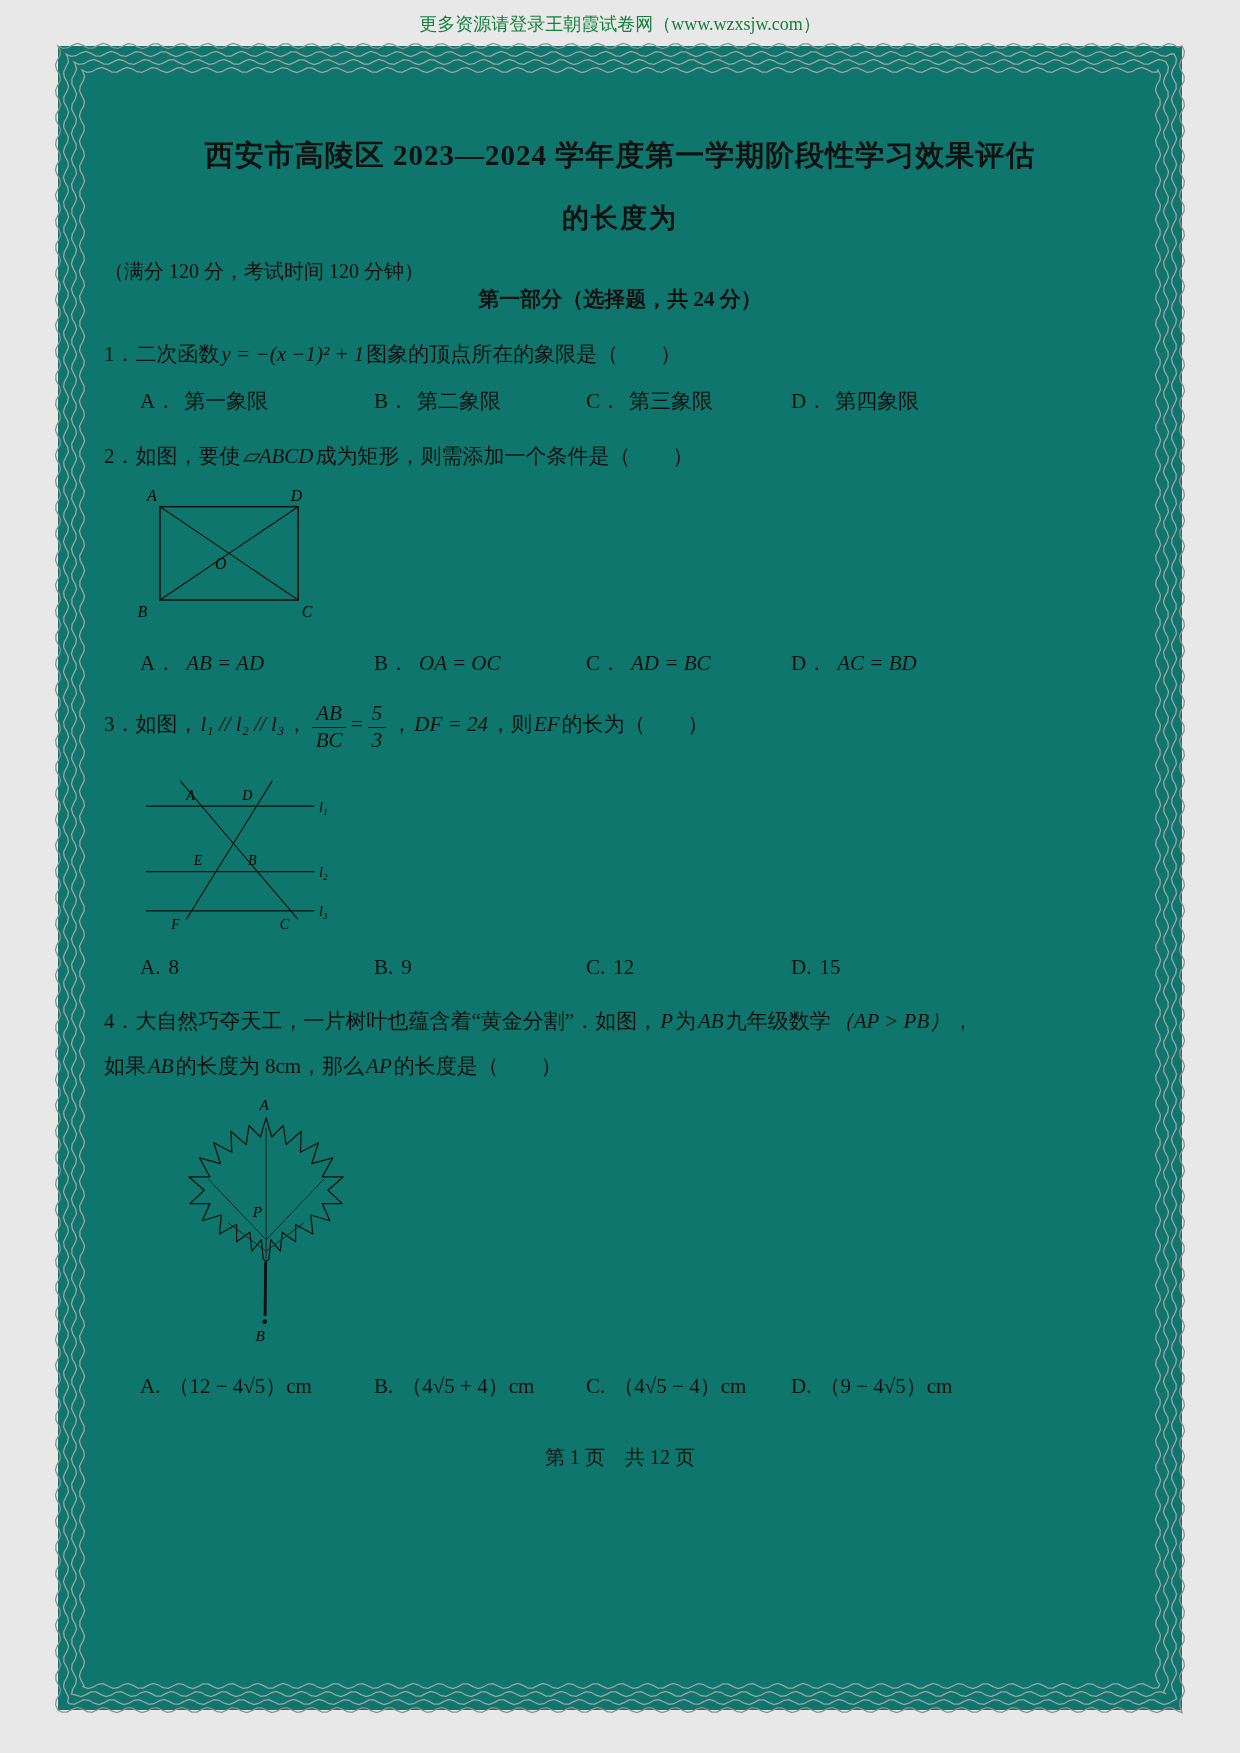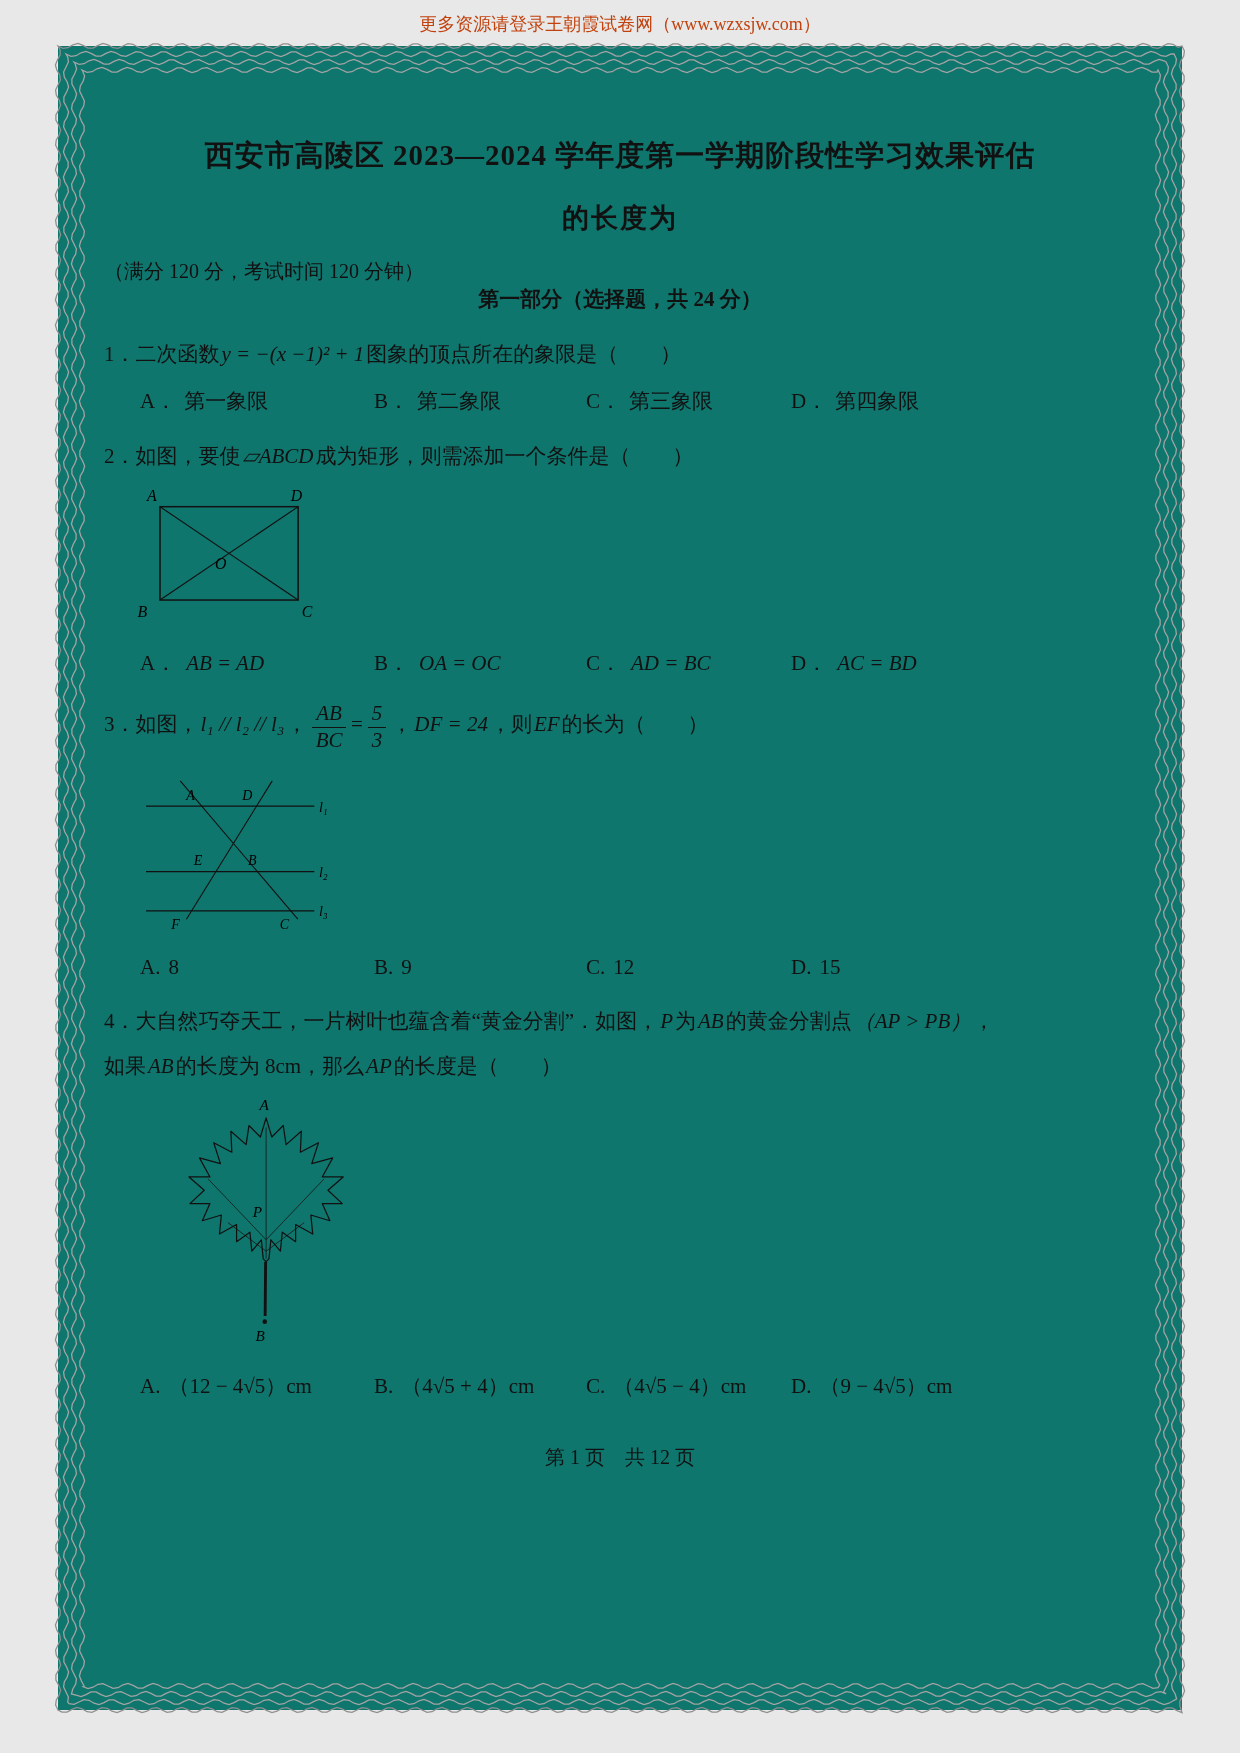--- a/index.html
+++ b/index.html
@@ -6,21 +6,21 @@
   html,body { width:1240px; height:1753px; }
   body {
     position:relative;
     background:#e8e8e8;
     font-family:"Liberation Serif", serif;
     color:#111;
     overflow:hidden;
   }
   .top-note {
     position:absolute; top:12px; left:0; width:100%;
-    text-align:center; font-size:18px; color:#c2410c;
+    text-align:center; font-size:18px; color:#15803d;
   }
   .frame {
     position:absolute; left:58px; top:46px;
     width:1124px; height:1664px;
     background:#0f766e;
   }
   .waves { position:absolute; left:0; top:0; pointer-events:none; }
   .content { position:relative; padding:60px 46px 0; height:100%; }
   .title   { text-align:center; font-weight:bold; font-size:29px; margin-top:30px; letter-spacing:1px; }
   .subtitle{ text-align:center; font-weight:bold; font-size:27px; margin-top:24px; letter-spacing:2px; }
@@ -110,21 +110,21 @@
       </svg>
     </div>
     <div class="options">
       <span class="opt"><span class="opt-label">A.</span><span>8</span></span>
       <span class="opt"><span class="opt-label">B.</span><span>9</span></span>
       <span class="opt"><span class="opt-label">C.</span><span>12</span></span>
       <span class="opt"><span class="opt-label">D.</span><span>15</span></span>
     </div>
 
     <div class="stem">
-      <span>4．大自然巧夺天工，一片树叶也蕴含着“黄金分割”．如图，</span><span class="math">P</span><span>为</span><span class="math">AB</span><span>的黄金分割点</span><span class="math">（AP &gt; PB）</span><span>，</span>
+      <span>4．大自然巧夺天工，一片树叶也蕴含着“黄金分割”．如图，</span><span class="math">P</span><span>为</span><span class="math">AB</span><span>九年级数学</span><span class="math">（AP &gt; PB）</span><span>，</span>
     </div>
     <div class="stem-cont">
       <span>如果</span><span class="math">AB</span><span>的长度为 8cm，那么</span><span class="math">AP</span><span>的长度是（　　）</span>
     </div>
     <div class="fig fig-leaf">
       <svg width="200" height="257" viewBox="0 0 210 270">
         <path fill="none" stroke="#111" stroke-width="1.3" stroke-linejoin="round" d="M103,22 L109,42 L121,30 L124,50 L140,36 L139,58 L158,48 L151,70 L173,64 L162,84 L184,84 L168,98 L183,112 L162,112 L170,130 L150,124 L152,144 L134,134 L134,152 L120,142 L118,162 L108,150 L106,170 L103,173 L100,170 L98,150 L88,162 L86,142 L72,152 L72,134 L54,144 L56,124 L36,130 L44,112 L23,112 L38,98 L22,84 L44,84 L33,64 L55,70 L48,48 L67,58 L66,36 L82,50 L85,30 L97,42 Z"></path>
         <g stroke="#111" stroke-width="0.8">
           <line x1="103" y1="170" x2="103" y2="32"></line>
           <line x1="103" y1="150" x2="42" y2="86"></line>

